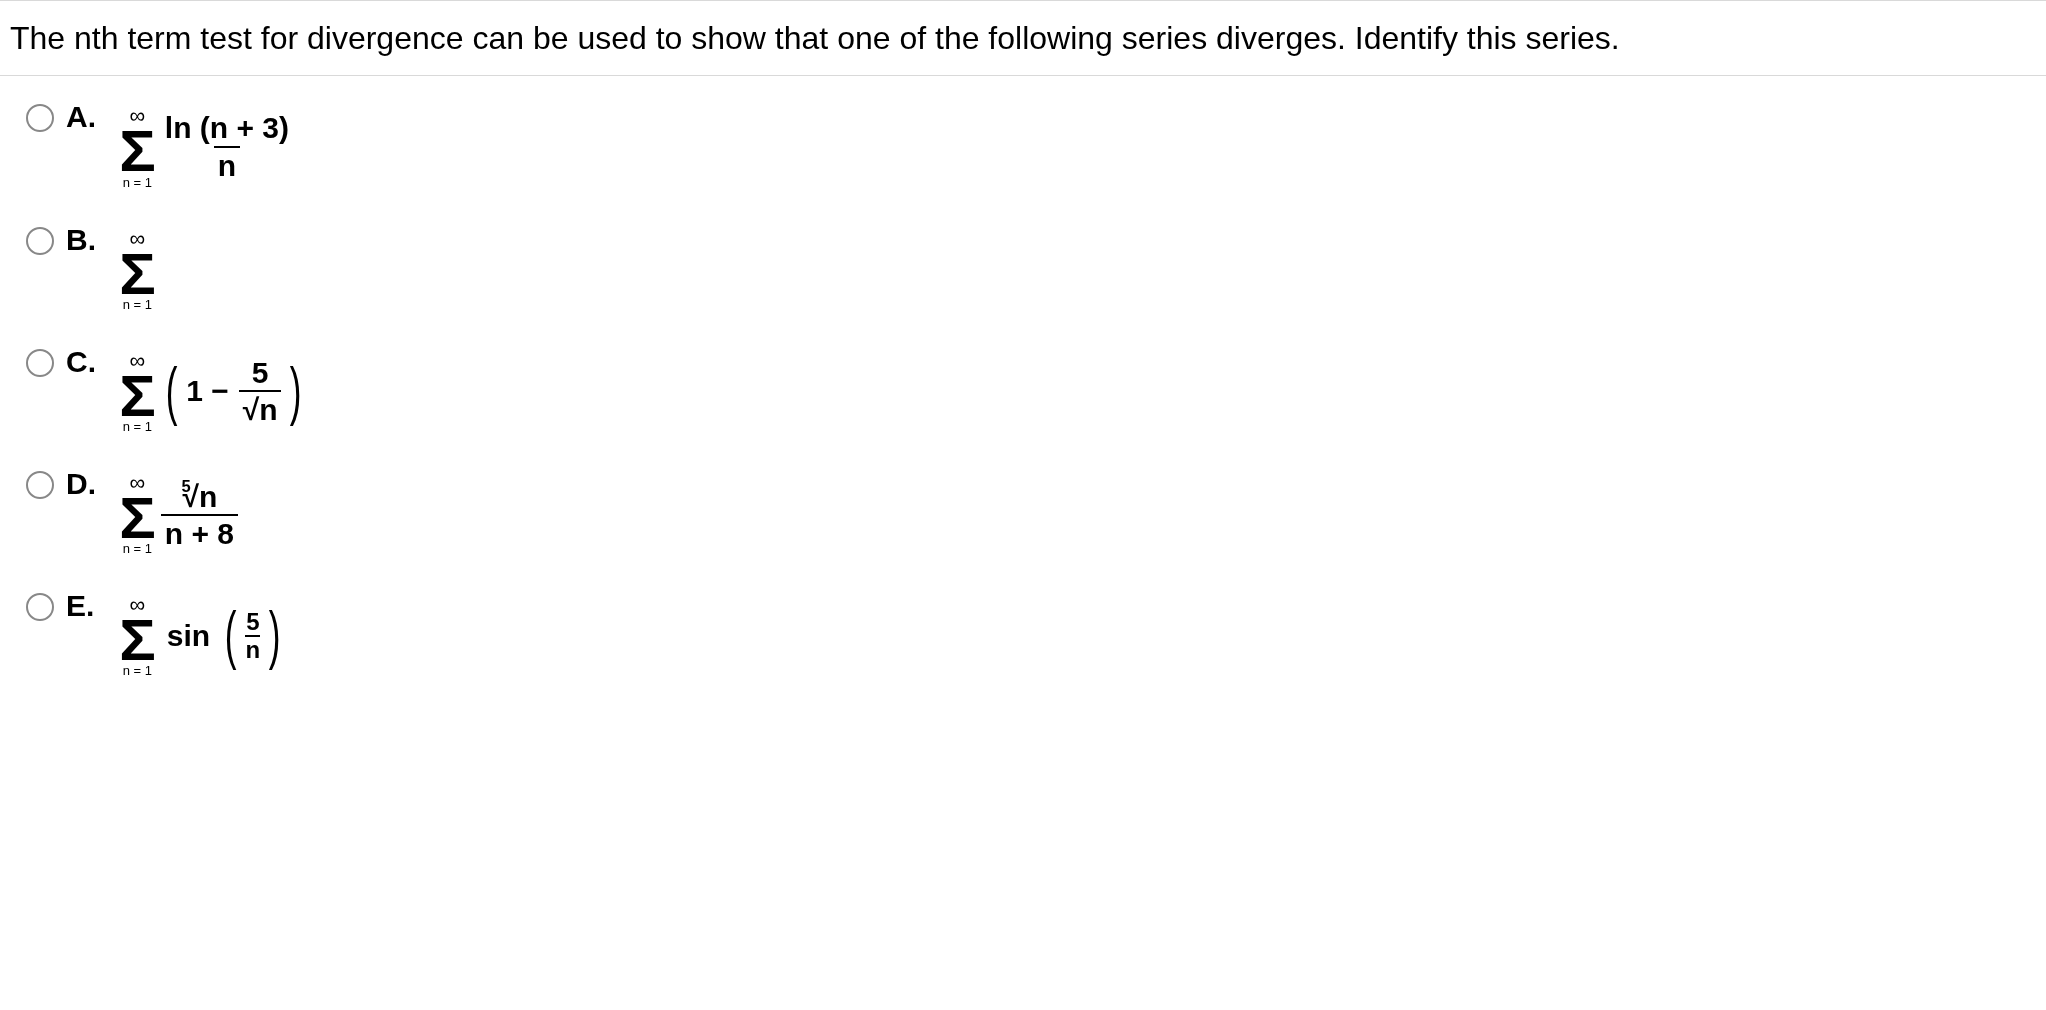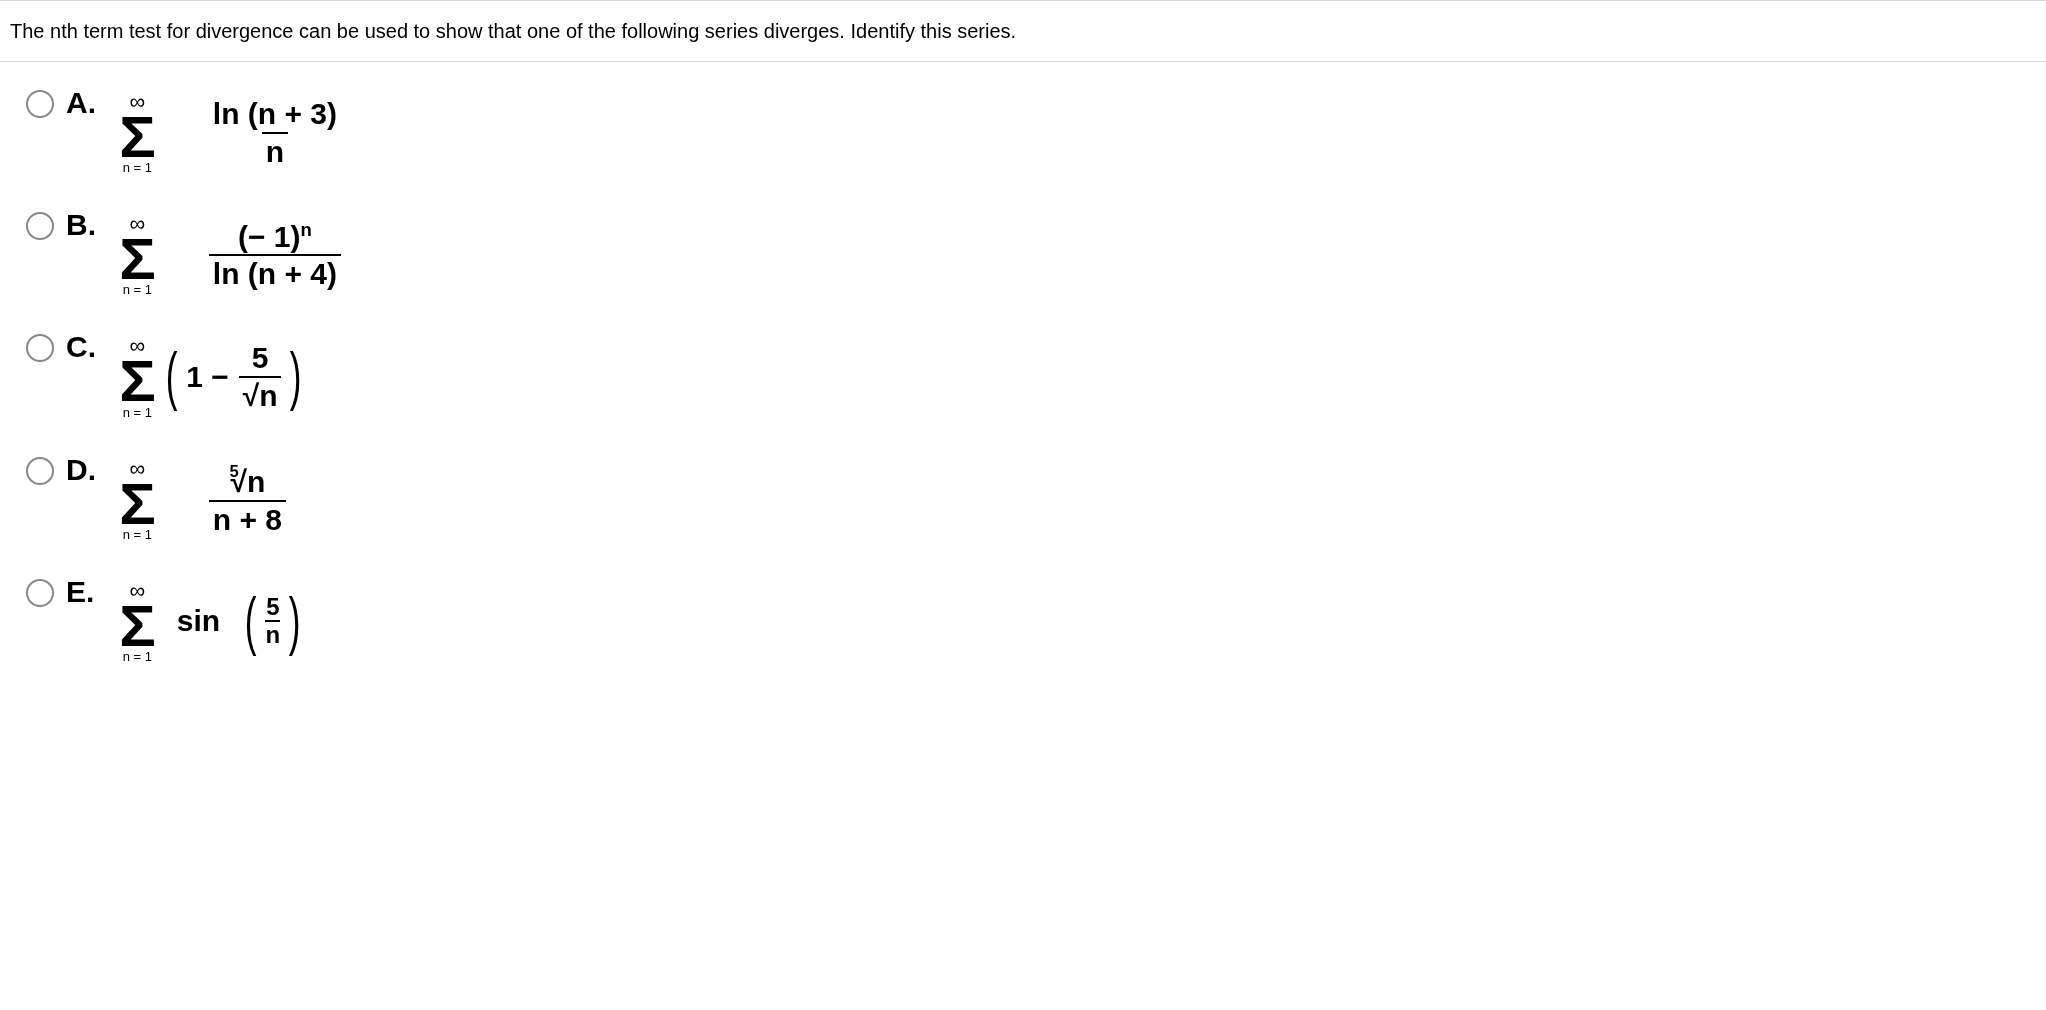--- a/index.html
+++ b/index.html
@@ -10,21 +10,21 @@
     background: #fff;
     font-family: Arial, Helvetica, sans-serif;
     color: #000;
   }
   .rule {
     height: 1px;
     background: #d9d9d9;
     width: 100%;
   }
   .question {
-    font-size: 20px;
+    font-size: 32px;
     padding: 18px 10px 18px 10px;
     line-height: 1.2;
   }
   .options {
     padding: 20px 0 0 26px;
   }
   .option-row {
     display: flex;
     align-items: flex-start;
     margin-bottom: 28px;
@@ -78,21 +78,20 @@
     font-weight: normal;
     transform: translateY(-2px);
   }
   
   .frac {
     display: inline-flex;
     flex-direction: column;
     align-items: center;
     vertical-align: middle;
     line-height: 1.05;
-    margin-left: 48px;
   }
   .frac .num { padding: 0 4px 2px 4px; }
   .frac .den { padding: 2px 4px 0 4px; border-top: 2px solid #000; }
   .sup { font-size: 0.62em; vertical-align: super; }
   .paren {
     font-size: 64px;
     font-weight: normal;
     line-height: 0.8;
     transform: scaleX(0.55);
     display: inline-block;
@@ -145,24 +144,20 @@
   <div class="option-row">
     <div class="radio"></div>
     <div class="letter">B.</div>
     <div class="formula">
       <span class="sum-wrap">
         <span class="sigma-block">
           <span class="sigma-top">∞</span>
           <span class="sigma">Σ</span>
           <span class="sigma-bot">n = 1</span>
         </span>
-        <span class="frac">
-          <span class="num"><span>(− 1)</span><span class="sup">n</span></span>
-          <span class="den">ln (n + 4)</span>
-        </span>
       </span>
     </div>
   </div>
 
   <div class="option-row">
     <div class="radio"></div>
     <div class="letter">C.</div>
     <div class="formula">
       <span class="sum-wrap">
         <span class="sigma-block">
@@ -205,21 +200,21 @@
     <div class="radio"></div>
     <div class="letter">E.</div>
     <div class="formula">
       <span class="sum-wrap">
         <span class="sigma-block">
           <span class="sigma-top">∞</span>
           <span class="sigma">Σ</span>
           <span class="sigma-bot">n = 1</span>
         </span>
         <span class="center-v">
-          <span style="margin:0 16px;">sin</span>
+          <span style="margin:0 6px;">sin</span>
           <span class="paren">(</span>
           <span class="smallfrac">
             <span class="num">5</span>
             <span class="den">n</span>
           </span>
           <span class="paren">)</span>
         </span>
       </span>
     </div>
   </div>

